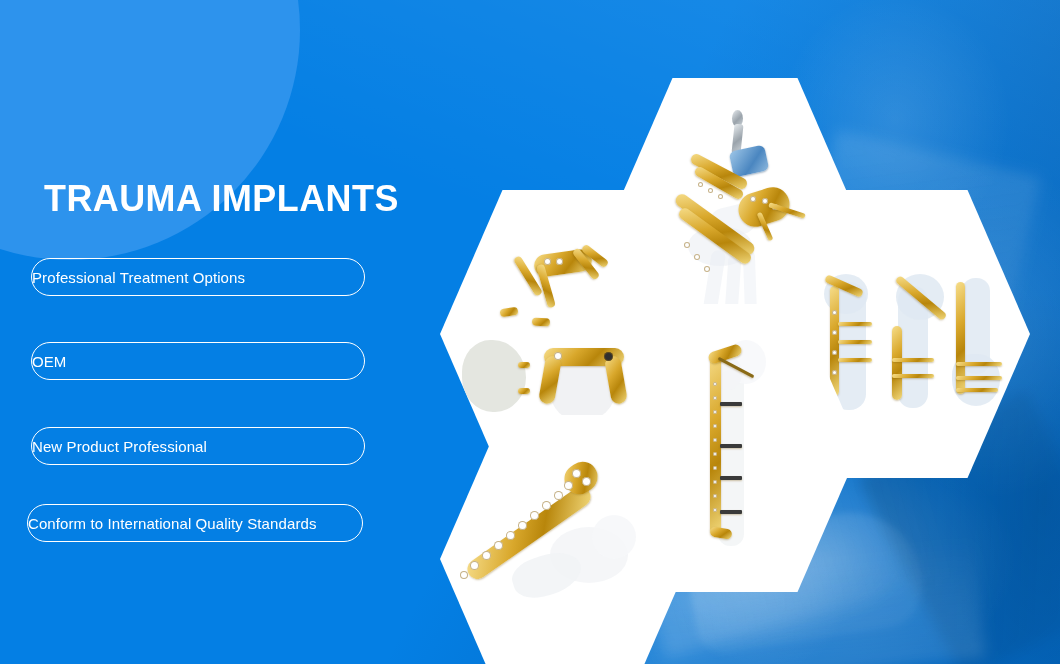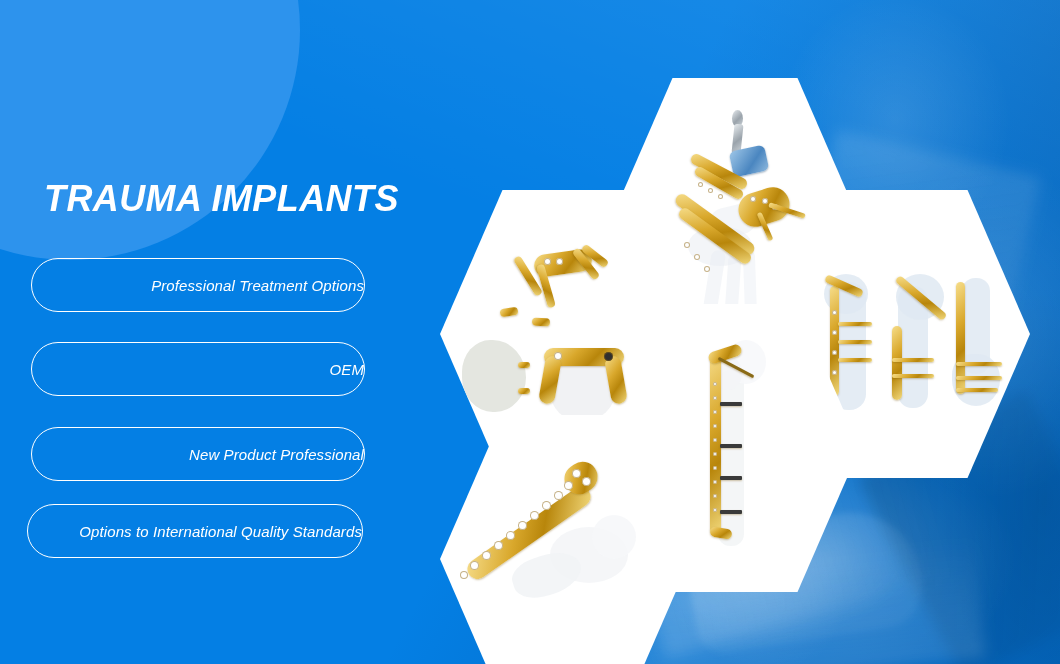--- a/index.html
+++ b/index.html
@@ -56,42 +56,41 @@
   .corner-circle {
     position:absolute; left:-160px; top:-200px;
     width:460px; height:460px; border-radius:50%;
     background:#2D93ED;
   }
 
   
   .left-col {
     position:absolute; left:0; top:0; width:420px; height:664px;
     z-index:5;
-    font-style:italic;
   }
   .title {
     position:absolute; left:44px; top:178px;
     font-size:37px; font-weight:bold;
     letter-spacing:.5px;
     color:#ffffff;
     white-space:nowrap;
     font-family:"Liberation Sans", sans-serif;
     transform:scaleX(.97);
     transform-origin:left center;
   }
   .pill-list { position:absolute; left:0; top:0; width:420px; }
   .pill {
     position:absolute;
-    height:54px;
+    height:38px;
     border:1.6px solid #ffffff;
     border-radius:27px;
     background:transparent;
     color:#ffffff;
     font-size:15px;
-    display:flex; align-items:center; justify-content:flex-end;
+    display:flex; align-items:center; justify-content:flex-start;
     text-align:center;
     white-space:nowrap;
     letter-spacing:.1px;
   }
   .pill-0 { left:31px; top:258px; width:334px; }
   .pill-1 { left:31px; top:342px; width:334px; }
   .pill-2 { left:31px; top:427px; width:334px; }
   .pill-3 { left:27px; top:504px; width:336px; }
 
   
@@ -170,21 +169,21 @@
       <div class="pill pill-0">
         <span>Professional Treatment Options</span>
       </div>
       <div class="pill pill-1">
         <span>OEM</span>
       </div>
       <div class="pill pill-2">
         <span>New Product Professional</span>
       </div>
       <div class="pill pill-3">
-        <span>Options to International Quality Standards</span>
+        <span>Conform to International Quality Standards</span>
       </div>
     </div>
   </div>
 
   <div class="hex-cluster">
 
     <div class="hex hex-top">
       <div class="hex-inner">
 
         <div class="bone" style="left:78px; top:148px; width:64px; height:40px; border-radius:50%; opacity:.55;"></div>

